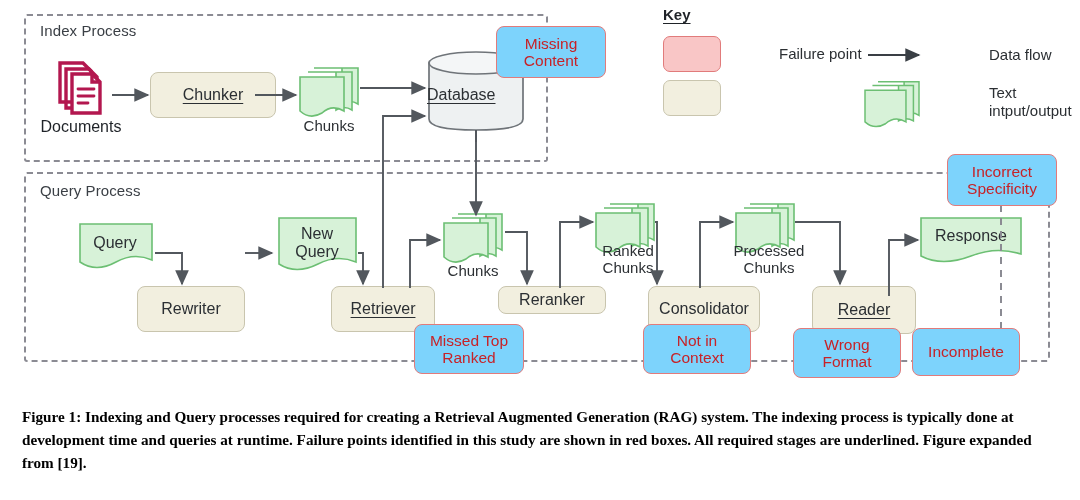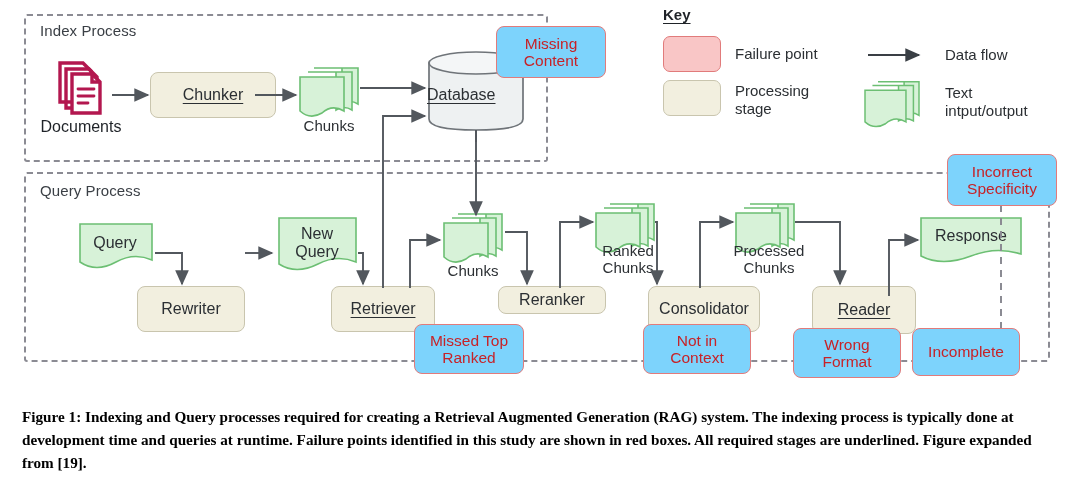--- a/index.html
+++ b/index.html
@@ -158,20 +158,21 @@
     box-sizing: border-box;
   }
   .key-swatch.red { background: #f9c6c6; border: 1.6px solid #e17b7b; }
   .key-swatch.beige { background: #f2efdf; border: 1.6px solid #c9c5ae; }
   .key-text {
     position: absolute;
     font-size: 15px;
     color: #2b2f33;
     line-height: 1.22;
     white-space: pre-line;
+    margin-left: 44px;
   }
 
   
   #caption {
     position: absolute;
     left: 22px; top: 406px;
     width: 1040px;
     font-family: "Liberation Serif", serif;
     font-weight: bold;
     font-size: 15.2px;
@@ -373,22 +374,20 @@
   <div class="node failure" style="left:947px; top:154px; width:110px; height:52px;">Incorrect
 Specificity</div>
 
   <div id="key">
     <div id="key-title">Key</div>
 
     <div class="key-swatch red" style="left:8px; top:32px;"></div>
     <div class="key-text" style="left:80px; top:41px;">Failure point</div>
 
     <div class="key-swatch beige" style="left:8px; top:76px;"></div>
-    <div class="key-text" style="left:80px; top:78px;">Processing
-stage</div>
 
     <svg style="position:absolute; left:212px; top:44px;" width="66" height="14" viewBox="0 0 66 14">
       <defs>
         <marker id="ah2" markerWidth="9" markerHeight="9" refX="7.2" refY="4.5" orient="auto" markerUnits="strokeWidth">
           <path d="M0,0.9 L8,4.5 L0,8.1 z" fill="#3a3f45"></path>
         </marker>
       </defs>
       <path d="M1,7 L52,7" fill="none" stroke="#3a3f45" stroke-width="1.9" marker-end="url(#ah2)"></path>
     </svg>
     <div class="key-text" style="left:290px; top:42px;">Data flow</div>

